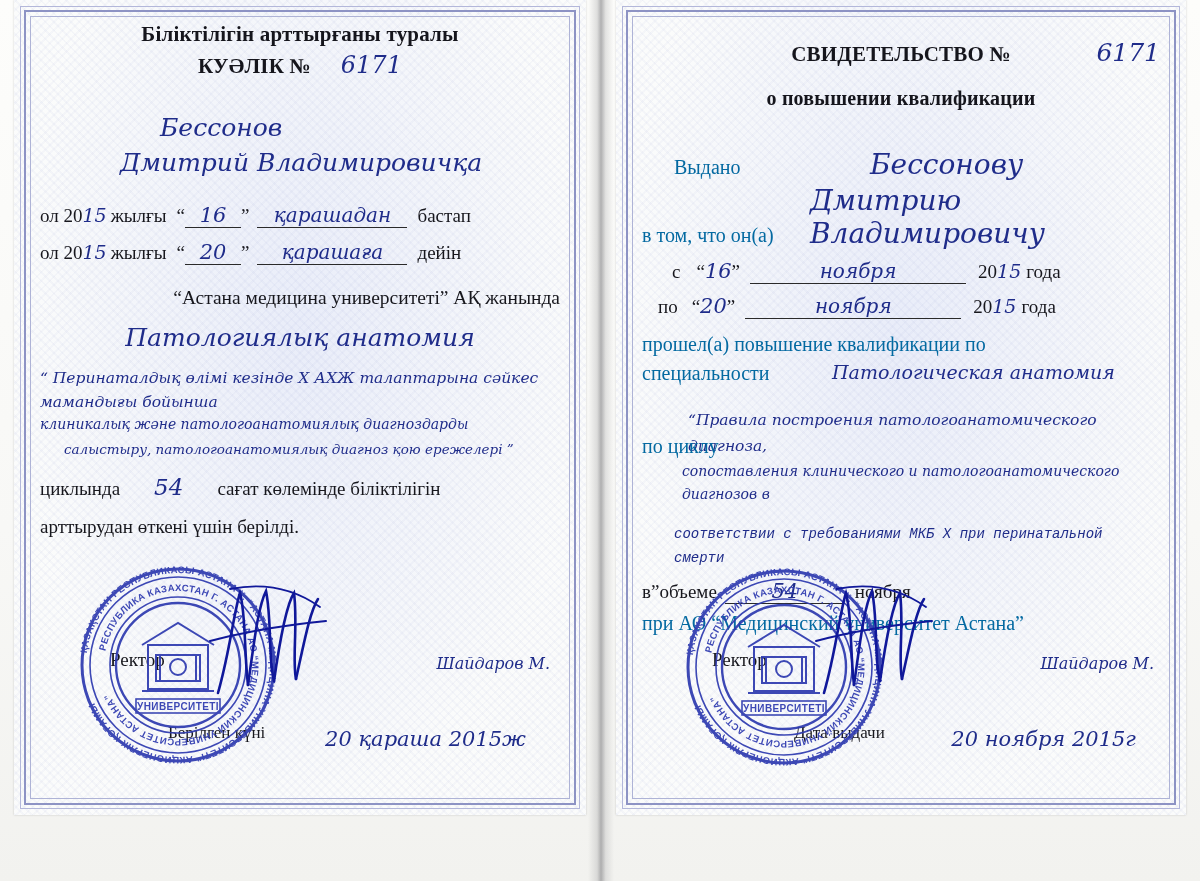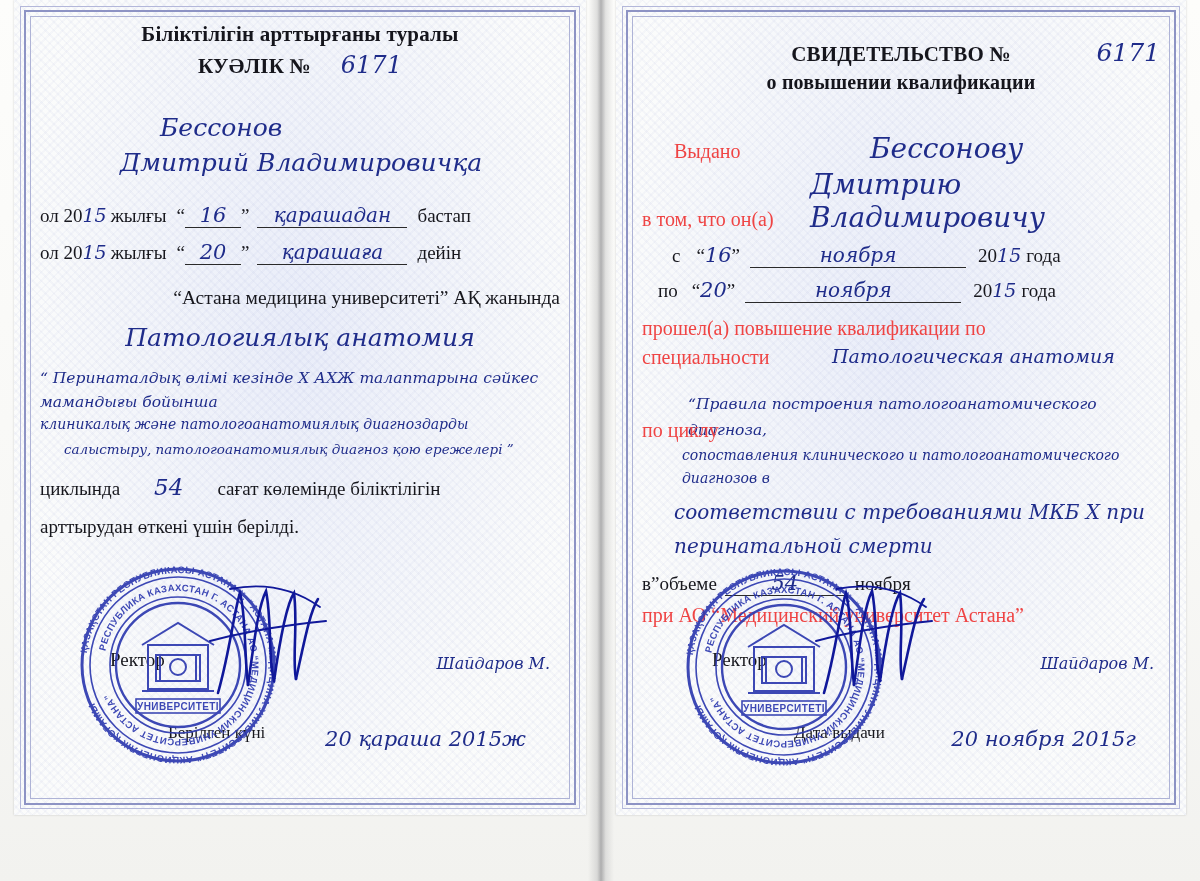--- a/index.html
+++ b/index.html
@@ -121,21 +121,21 @@
     font-size: 15.5px;
     line-height: 1.55;
   }
   .org {
     font-size: 19.5px;
     text-align: right;
     color: #17171d;
   }
 
   
-  .r-label { font-size: 20px; color: #ef4444; }
+  .r-label { font-size: 20px; color: #0369a1; }
   .r-hand-name {
     font-size: 28px;
   }
   .r-cycle {
     font-size: 15.5px;
     line-height: 1.7;
   }
 
   
   .sig {
@@ -280,21 +280,21 @@
   <div class="gutter"></div>
 
   <div class="page right">
     <div class="frame"></div>
     <div class="inner">
 
       <div class="t-center" style="position:relative;margin-top:20px;">
         <span class="ttl">СВИДЕТЕЛЬСТВО №</span>
         <span class="num" style="position:absolute;right:0;top:-4px;font-size:25px;">6171</span>
       </div>
-      <div class="t-center ttl small" style="margin-top:4px;">о повышении квалификации</div>
+      <div class="t-center ttl small" style="margin-top:20px;">о повышении квалификации</div>
 
       <div style="position:relative;margin-top:38px;height:68px;">
         <span class="r-label" style="position:absolute;left:32px;top:8px;">Выдано</span>
         <span class="hand r-hand-name" style="position:absolute;left:228px;top:0;">Бессонову</span>
         <span class="hand r-hand-name" style="position:absolute;left:168px;top:36px;">Дмитрию Владимировичу</span>
       </div>
 
       <div class="r-label" style="margin-top:8px;">в том, что он(а)</div>
 
       <div class="row" style="margin-top:12px;padding-left:30px;">
@@ -322,21 +322,21 @@
       <div class="r-label" style="margin-top:14px;">прошел(а) повышение квалификации по</div>
       <div class="r-label" style="margin-top:6px;">специальности</div>
 
       <div class="hand" style="font-size:19px;margin-top:-24px;margin-left:190px;">Патологическая анатомия</div>
 
       <div style="position:relative;margin-top:24px;">
         <span class="r-label" style="position:absolute;left:0;top:28px;">по циклу</span>
         <div style="margin-left:46px;">
           <div class="hand r-cycle">“Правила построения патологоанатомического диагноза,</div>
           <div class="hand r-cycle" style="font-size:14px;margin-left:-6px;">сопоставления клинического и патологоанатомического диагнозов в</div>
-          <div class="hand r-cycle" style="font-size:20px;margin-left:-14px;margin-top:4px;">соответствии с требованиями МКБ  Х при перинатальной смерти</div>
+          <div class="hand r-cycle" style="font-size:14px;margin-left:-14px;margin-top:16px;font-family:Liberation Mono, monospace;">соответствии с требованиями МКБ  Х при перинатальной смерти</div>
         </div>
       </div>
 
       <div class="row" style="margin-top:8px;">
         <span>в”объеме</span>
         <span class="ul hand" style="width:120px;font-size:21px;margin-left:8px;">54</span>
         <span style="margin-left:10px;">ноября</span>
       </div>
 
       <div class="r-label" style="margin-top:8px;">при АО “Медицинский университет Астана”</div>

